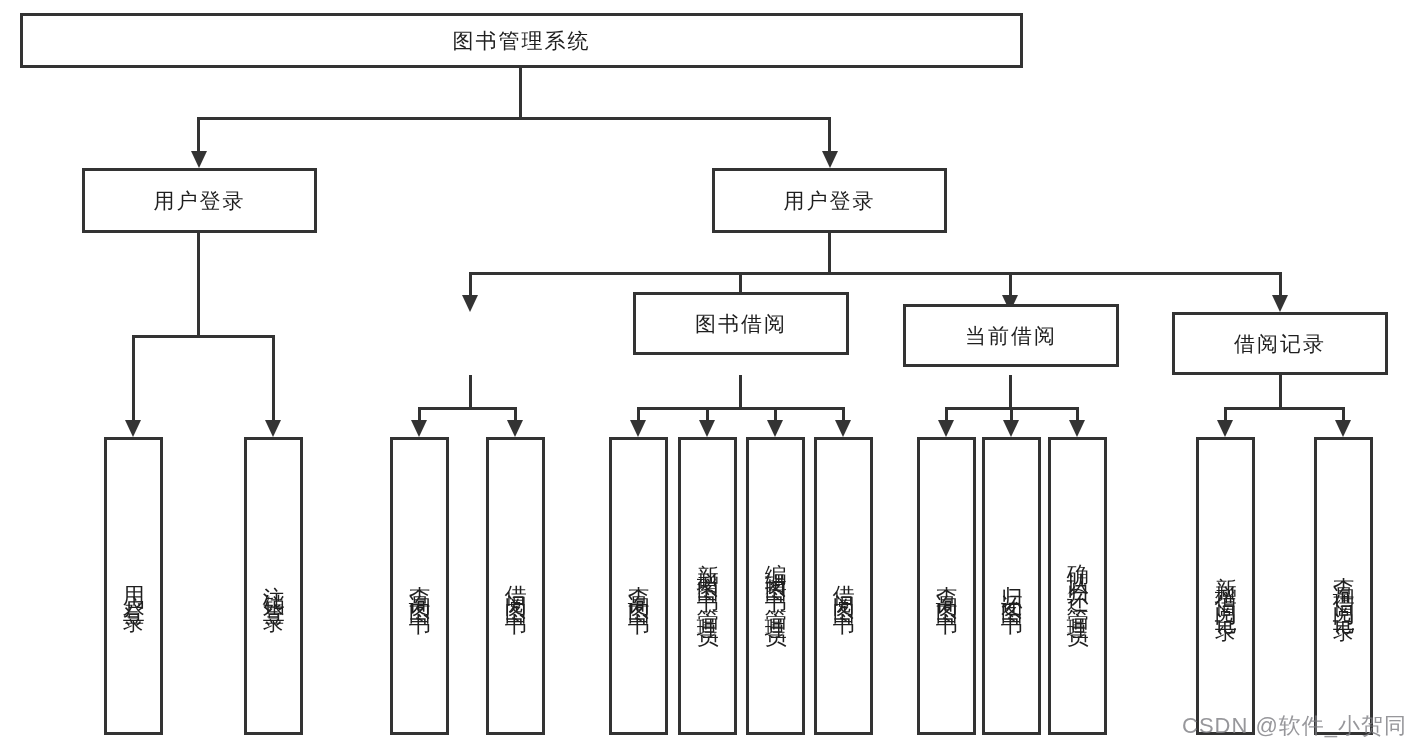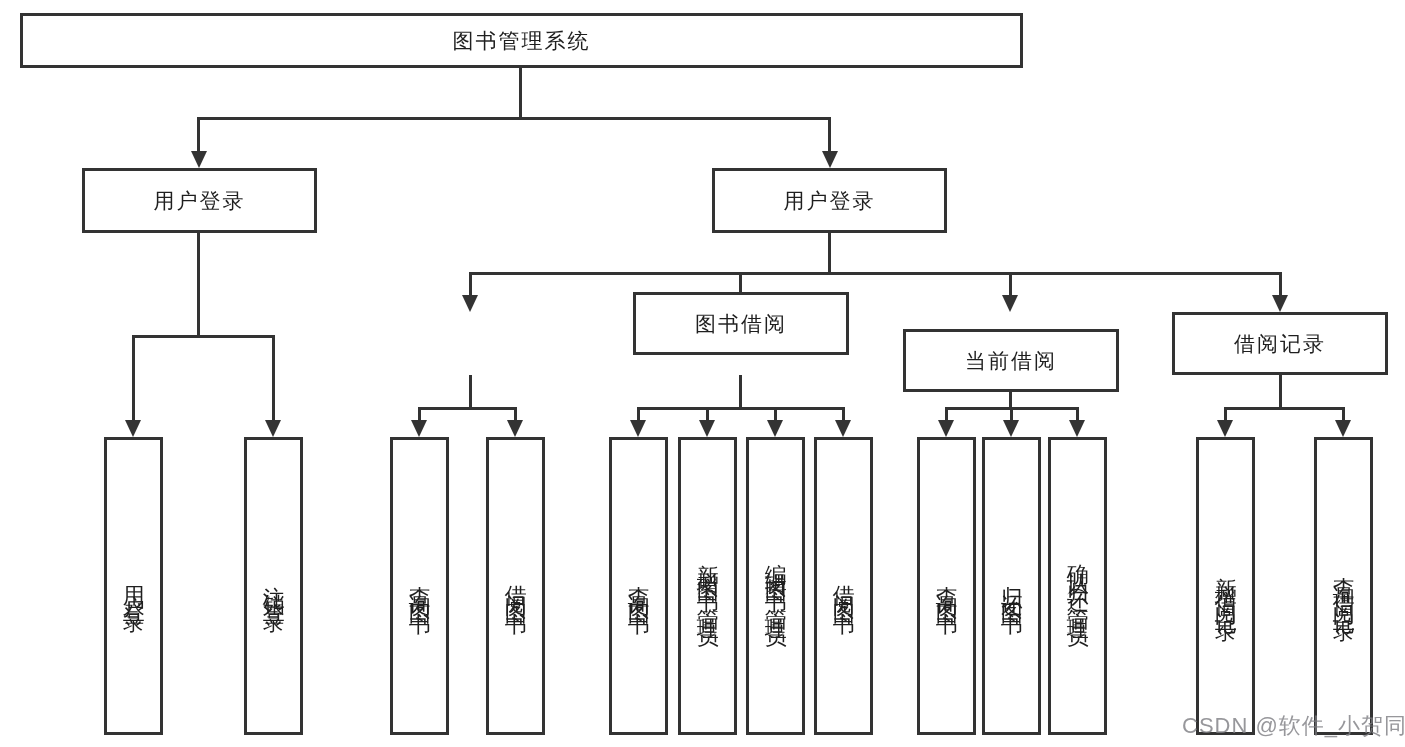--- a/index.html
+++ b/index.html
@@ -41,21 +41,21 @@
   <div class="node" style="left:82px;top:168px;width:235px;height:65px;">
     <span class="lbl">用户登录</span>
   </div>
   <div class="node" style="left:712px;top:168px;width:235px;height:65px;">
     <span class="lbl">用户登录</span>
   </div>
 
   <div class="node" style="left:633px;top:292px;width:216px;height:63px;align-items:center;">
     <span class="lbl">图书借阅</span>
   </div>
-  <div class="node" style="left:903px;top:329px;width:216px;height:63px;align-items:center;">
+  <div class="node" style="left:903px;top:304px;width:216px;height:63px;align-items:center;">
     <span class="lbl">当前借阅</span>
   </div>
   <div class="node" style="left:1172px;top:312px;width:216px;height:63px;">
     <span class="lbl">借阅记录</span>
   </div>
 
   <div class="node leaf" style="left:104px;top:437px;width:59px;height:298px;">
     <span class="lbl">用户登录</span>
   </div>
   <div class="node leaf" style="left:244px;top:437px;width:59px;height:298px;">

